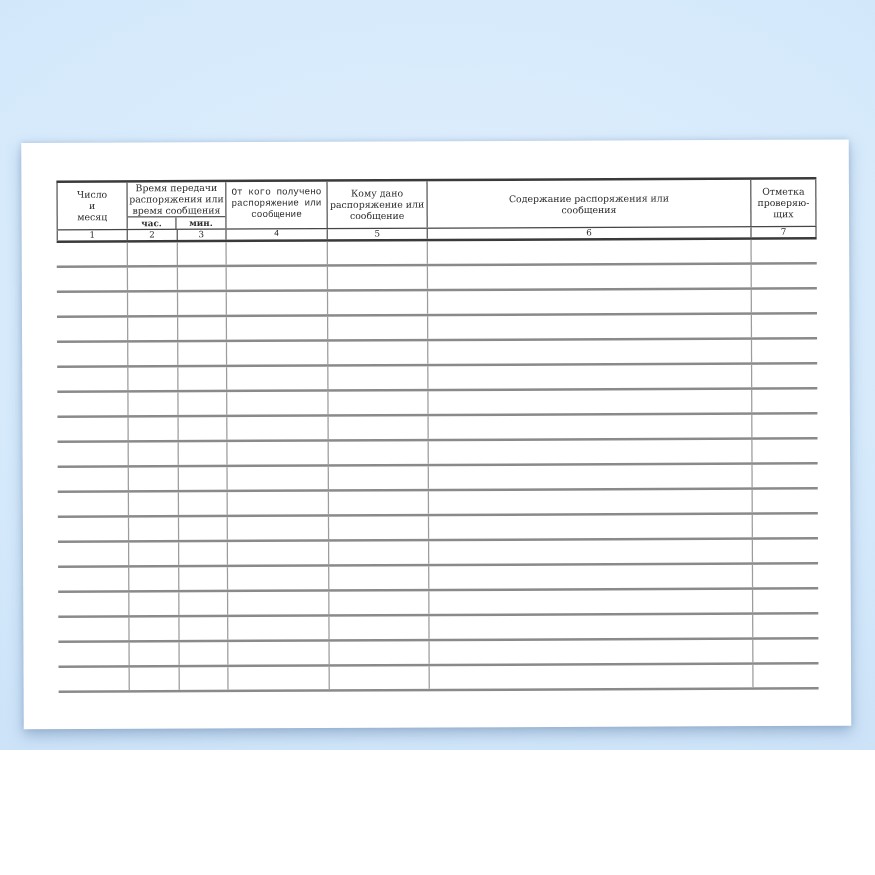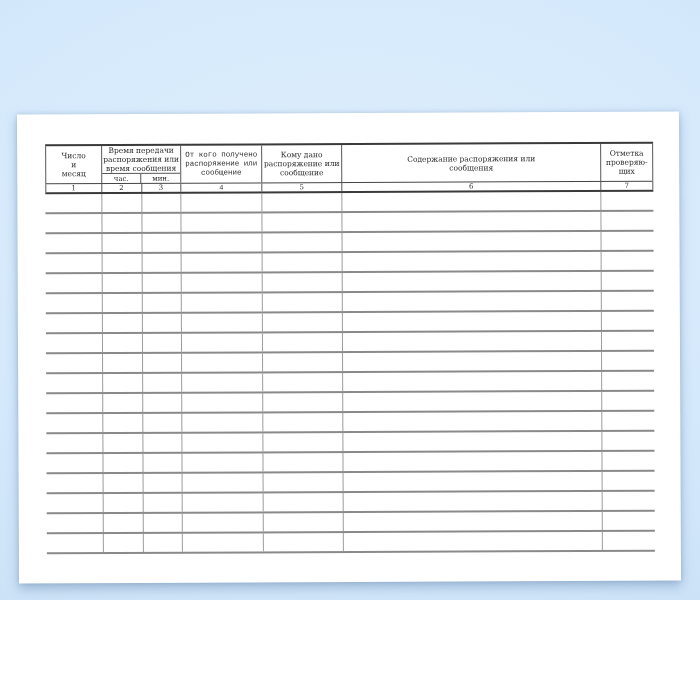--- a/index.html
+++ b/index.html
@@ -60,21 +60,21 @@
     display:flex;align-items:center;justify-content:center;
     text-align:center;
     font-size:7.5px;line-height:9px;
     white-space:pre-line;
     border-bottom:1px solid #575757;
   }
   .hsub{display:flex;height:11px;}
   .hsub-cell{
     flex:1 1 50%;
     display:flex;align-items:center;justify-content:center;
-    font-size:7px;line-height:10px;
+    font-size:7px;line-height:10px;font-weight:bold;
   }
   .hsub-cell:first-child{border-right:1px solid #575757;}
   
   .numrow{
     display:flex;
     height:10px;
     border-bottom:2px solid #3a3a3a;
     font-size:7px;
   }
   .ncell{

